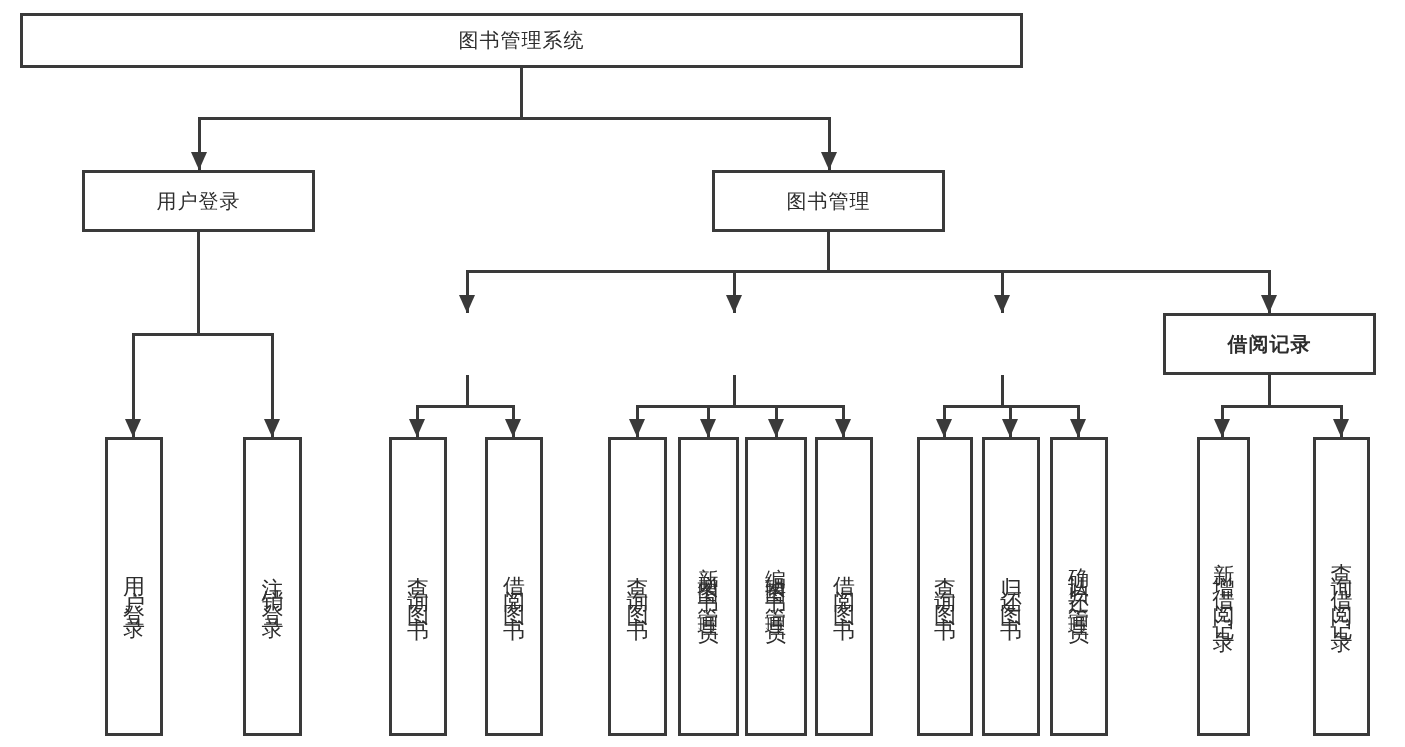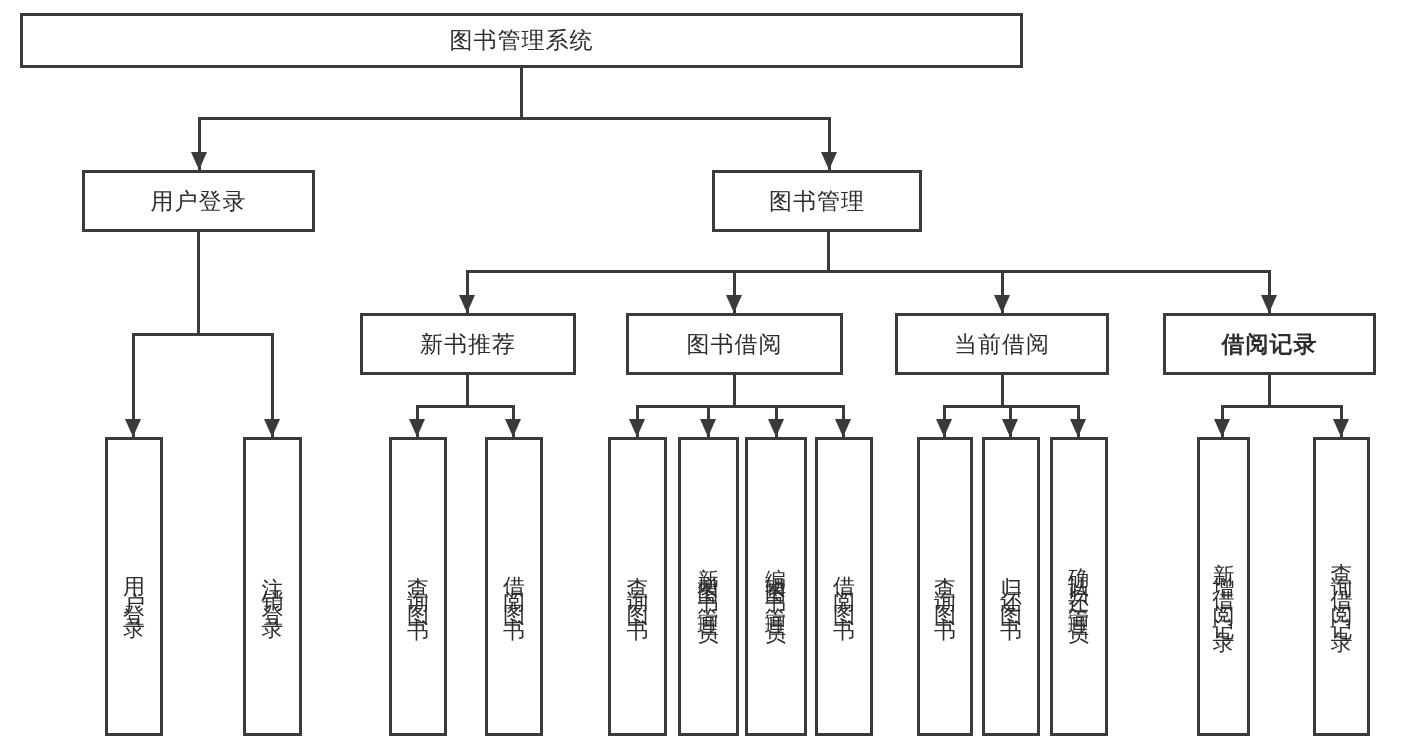--- a/index.html
+++ b/index.html
@@ -7,21 +7,21 @@
   #canvas{position:relative;width:1405px;height:747px;background:#ffffff;overflow:hidden;}
 
   .box{
     position:absolute;
     background:#ffffff;
     border:3px solid #3a3a3a;
     box-sizing:border-box;
     display:flex;align-items:center;justify-content:center;
     color:#2d2d2d;
   }
-  .hnode{font-size:23px;letter-spacing:1px;}
+  .hnode{font-size:20px;letter-spacing:1px;}
   .leaf{font-size:22px;}
   .vtext{
     writing-mode:vertical-lr;
     text-orientation:mixed;
     letter-spacing:14px;
     line-height:1;
     white-space:nowrap;
   }
   .vtext.long{letter-spacing:8px;font-size:21px;}
 
@@ -53,21 +53,21 @@
   <div class="vline" style="left:520px;top:68px;height:50px;"></div>
   <div class="hline" style="left:198px;top:117px;width:633px;"></div>
   <div class="vline" style="left:198px;top:117px;height:53px;"></div>
   <div class="ah" style="left:191px;top:152px;"></div>
   <div class="vline" style="left:828px;top:117px;height:53px;"></div>
   <div class="ah" style="left:821px;top:152px;"></div>
 
   <div class="box hnode" style="left:82px;top:170px;width:233px;height:62px;">
     <span>用户登录</span>
   </div>
-  <div class="box hnode" style="left:712px;top:170px;width:210px;height:62px;">
+  <div class="box hnode" style="left:712px;top:170px;width:233px;height:62px;">
     <span>图书管理</span>
   </div>
 
   <div class="vline" style="left:197px;top:232px;height:104px;"></div>
   <div class="hline" style="left:133px;top:333px;width:141px;"></div>
   <div class="vline" style="left:132px;top:333px;height:104px;"></div>
   <div class="ah" style="left:125px;top:419px;"></div>
   <div class="vline" style="left:271px;top:333px;height:104px;"></div>
   <div class="ah" style="left:264px;top:419px;"></div>
 
@@ -75,29 +75,20 @@
   <div class="hline" style="left:467px;top:270px;width:804px;"></div>
   <div class="vline" style="left:466px;top:270px;height:43px;"></div>
   <div class="ah" style="left:459px;top:295px;"></div>
   <div class="vline" style="left:733px;top:270px;height:43px;"></div>
   <div class="ah" style="left:726px;top:295px;"></div>
   <div class="vline" style="left:1001px;top:270px;height:43px;"></div>
   <div class="ah" style="left:994px;top:295px;"></div>
   <div class="vline" style="left:1268px;top:270px;height:43px;"></div>
   <div class="ah" style="left:1261px;top:295px;"></div>
 
-  <div class="box hnode" style="left:360px;top:313px;width:216px;height:62px;">
-    <span>新书推荐</span>
-  </div>
-  <div class="box hnode" style="left:626px;top:313px;width:217px;height:62px;">
-    <span>图书借阅</span>
-  </div>
-  <div class="box hnode" style="left:895px;top:313px;width:214px;height:62px;">
-    <span>当前借阅</span>
-  </div>
   <div class="box hnode" style="left:1163px;top:313px;width:213px;height:62px;font-weight:bold;">
     <span>借阅记录</span>
   </div>
 
   <div class="vline" style="left:466px;top:375px;height:33px;"></div>
   <div class="hline" style="left:416px;top:405px;width:99px;"></div>
   <div class="vline" style="left:416px;top:405px;height:32px;"></div>
   <div class="ah" style="left:409px;top:419px;"></div>
   <div class="vline" style="left:512px;top:405px;height:32px;"></div>
   <div class="ah" style="left:505px;top:419px;"></div>

